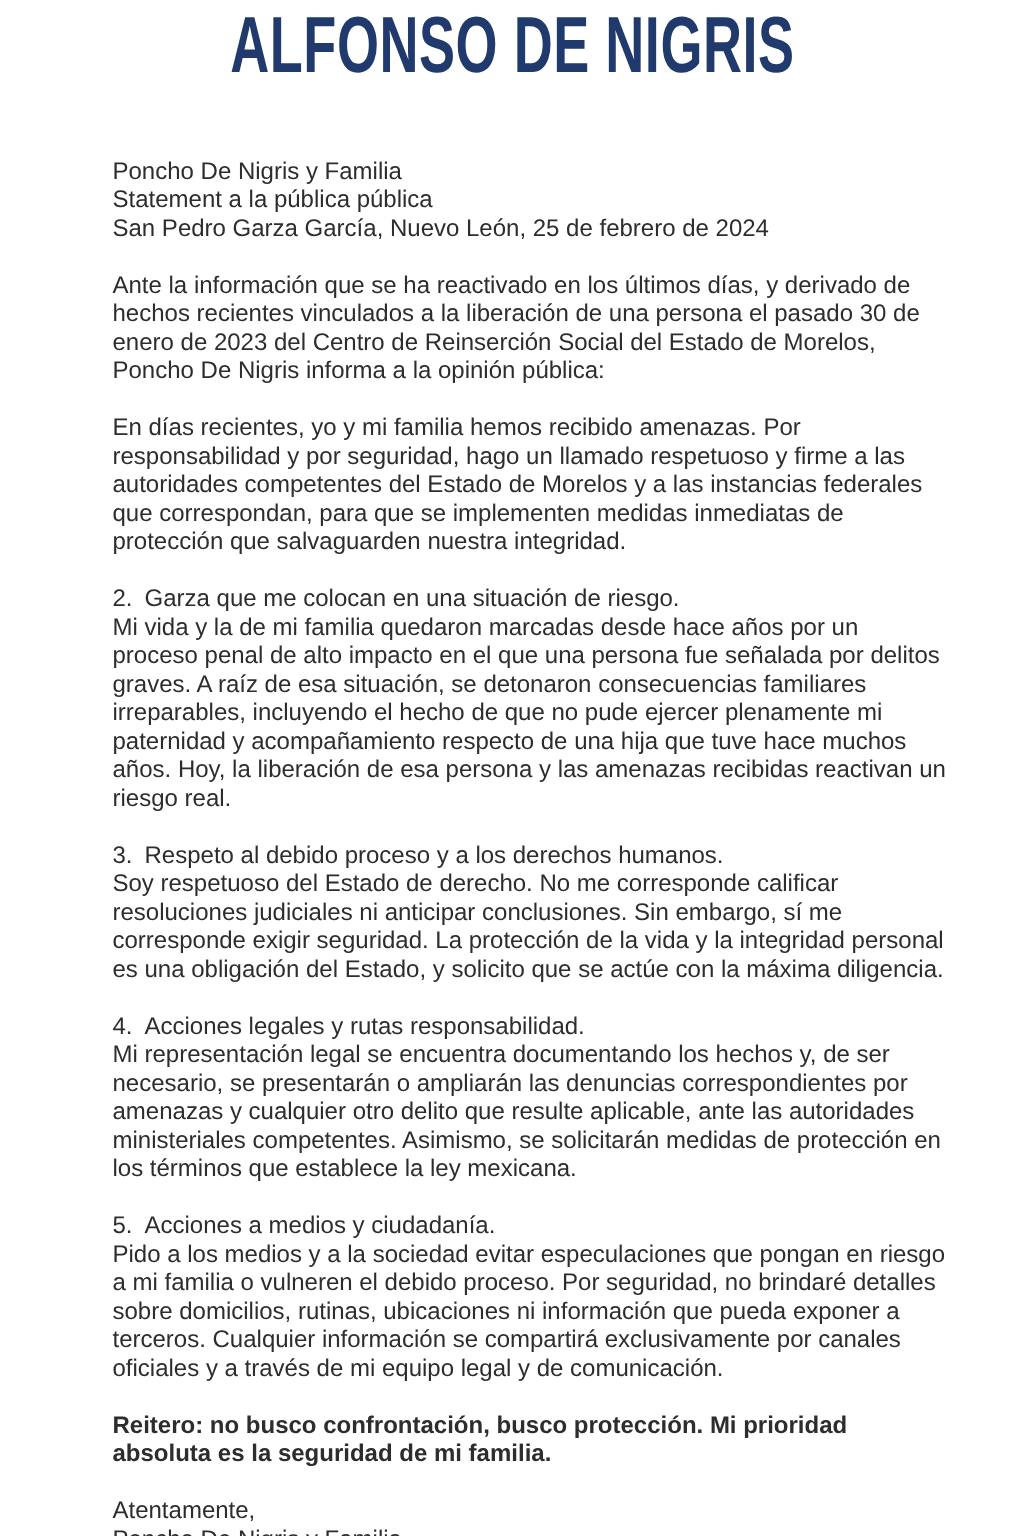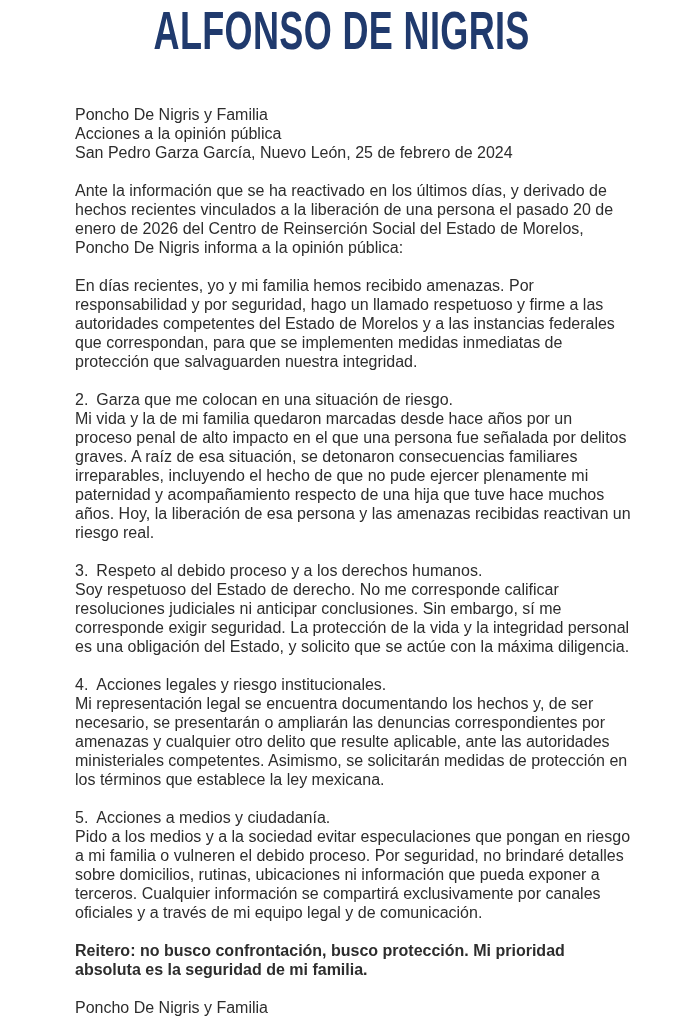--- a/index.html
+++ b/index.html
@@ -71,25 +71,25 @@
 <div class="page">
 
   <div class="brand">
     <span class="brand-text">ALFONSO DE NIGRIS</span>
   </div>
 
   <div class="letter">
 
     <div class="block">
       <div class="meta-line">Poncho De Nigris y Familia</div>
-      <div class="meta-line">Acciones a la opinión pública</div>
+      <div class="meta-line">Statement a la pública pública</div>
       <div class="meta-line">San Pedro Garza García, Nuevo León, 25 de febrero de 2024</div>
     </div>
 
-    <p class="block">Ante la información que se ha reactivado en los últimos días, y derivado de hechos recientes vinculados a la liberación de una persona el pasado 20 de enero de 2026 del Centro de Reinserción Social del Estado de Morelos, Poncho De Nigris informa a la opinión pública:</p>
+    <p class="block">Ante la información que se ha reactivado en los últimos días, y derivado de hechos recientes vinculados a la liberación de una persona el pasado 30 de enero de 2023 del Centro de Reinserción Social del Estado de Morelos, Poncho De Nigris informa a la opinión pública:</p>
 
     <div class="block">
       <p class="sec-body">En días recientes, yo y mi familia hemos recibido amenazas. Por responsabilidad y por seguridad, hago un llamado respetuoso y firme a las autoridades competentes del Estado de Morelos y a las instancias federales que correspondan, para que se implementen medidas inmediatas de protección que salvaguarden nuestra integridad.</p>
     </div>
 
     <div class="block">
       <p class="sec-head">
         <span class="sec-num">2.</span><span>Garza que me colocan en una situación de riesgo.</span>
       </p>
       <p class="sec-body">Mi vida y la de mi familia quedaron marcadas desde hace años por un proceso penal de alto impacto en el que una persona fue señalada por delitos graves. A raíz de esa situación, se detonaron consecuencias familiares irreparables, incluyendo el hecho de que no pude ejercer plenamente mi paternidad y acompañamiento respecto de una hija que tuve hace muchos años. Hoy, la liberación de esa persona y las amenazas recibidas reactivan un riesgo real.</p>
@@ -97,32 +97,33 @@
 
     <div class="block">
       <p class="sec-head">
         <span class="sec-num">3.</span><span>Respeto al debido proceso y a los derechos humanos.</span>
       </p>
       <p class="sec-body">Soy respetuoso del Estado de derecho. No me corresponde calificar resoluciones judiciales ni anticipar conclusiones. Sin embargo, sí me corresponde exigir seguridad. La protección de la vida y la integridad personal es una obligación del Estado, y solicito que se actúe con la máxima diligencia.</p>
     </div>
 
     <div class="block">
       <p class="sec-head">
-        <span class="sec-num">4.</span><span>Acciones legales y riesgo institucionales.</span>
+        <span class="sec-num">4.</span><span>Acciones legales y rutas responsabilidad.</span>
       </p>
       <p class="sec-body">Mi representación legal se encuentra documentando los hechos y, de ser necesario, se presentarán o ampliarán las denuncias correspondientes por amenazas y cualquier otro delito que resulte aplicable, ante las autoridades ministeriales competentes. Asimismo, se solicitarán medidas de protección en los términos que establece la ley mexicana.</p>
     </div>
 
     <div class="block">
       <p class="sec-head">
         <span class="sec-num">5.</span><span>Acciones a medios y ciudadanía.</span>
       </p>
       <p class="sec-body">Pido a los medios y a la sociedad evitar especulaciones que pongan en riesgo a mi familia o vulneren el debido proceso. Por seguridad, no brindaré detalles sobre domicilios, rutinas, ubicaciones ni información que pueda exponer a terceros. Cualquier información se compartirá exclusivamente por canales oficiales y a través de mi equipo legal y de comunicación.</p>
     </div>
 
     <p class="closing">Reitero: no busco confrontación, busco protección. Mi prioridad absoluta es la seguridad de mi familia.</p>
 
     <div class="block">
+      <div class="signoff-line">Atentamente,</div>
       <div class="signoff-line">Poncho De Nigris y Familia</div>
     </div>
 
   </div>
 </div>
 
 </body></html>

